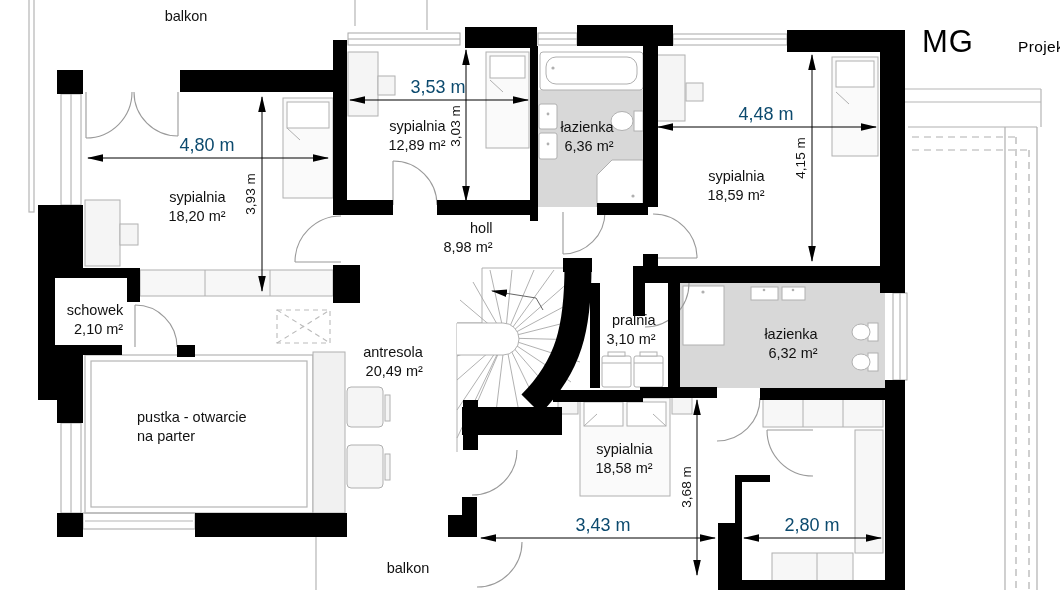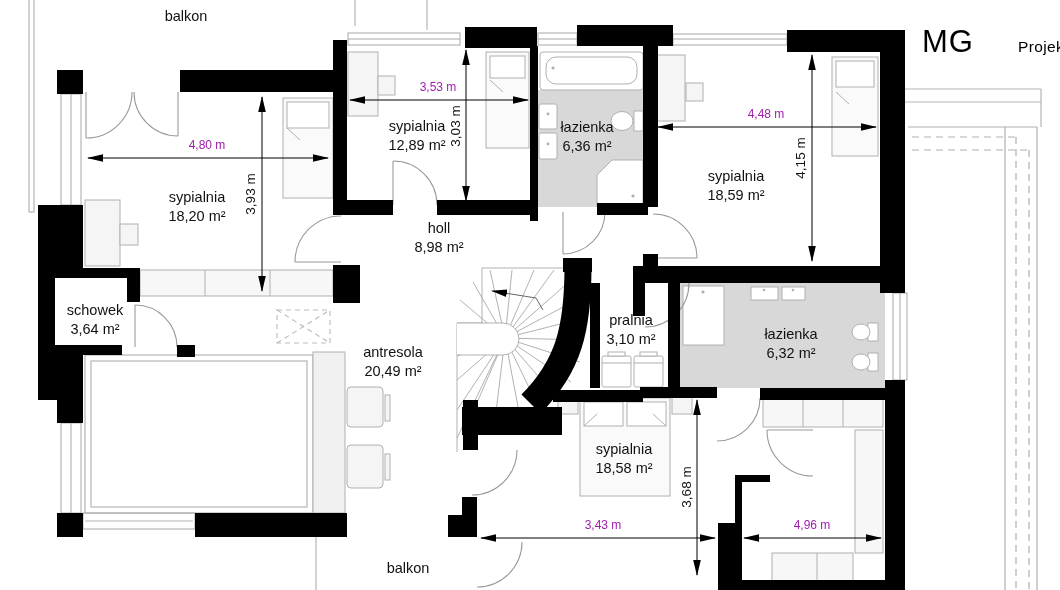--- a/index.html
+++ b/index.html
@@ -1,22 +1,22 @@
 <!DOCTYPE html>
 <html><head>
 <meta charset="utf-8">
 <style>
   html,body{margin:0;padding:0;background:#fff;}
   #plan{position:relative;width:1060px;height:590px;background:#fff;overflow:hidden;
         font-family:"Liberation Sans",sans-serif;color:#111;}
   #drawing{position:absolute;left:0;top:0;}
   .lbl{position:absolute;transform:translate(-50%,-50%);display:flex;flex-direction:column;
-       align-items:center;font-size:14.5px;line-height:1.32;white-space:nowrap;color:#111;}
+       align-items:flex-end;font-size:14.5px;line-height:1.32;white-space:nowrap;color:#111;}
   .lbl-left{position:absolute;font-size:14.5px;line-height:1.28;white-space:nowrap;color:#111;text-align:left;}
-  .dim{position:absolute;font-size:12px;transform:translate(-50%,-50%);white-space:nowrap;color:#a21caf;}
+  .dim{position:absolute;font-size:18px;transform:translate(-50%,-50%);white-space:nowrap;color:#0c4a6e;}
   .dimv{position:absolute;font-size:13.5px;transform:translate(-50%,-50%) rotate(-90deg);white-space:nowrap;color:#111;}
   #logo{position:absolute;left:922px;top:24px;display:flex;align-items:baseline;gap:8px;color:#000;}
   #logo .mg{font-size:31px;font-weight:400;letter-spacing:1px;}
   #logo .pr{font-size:15.5px;font-weight:400;letter-spacing:.4px;margin-left:36px;}
 </style>
 </head>
 <body>
 
 <div id="plan">
 
@@ -376,31 +376,35 @@
   <span>12,89 m²</span>
 </div>
 <div class="lbl" style="left:587px;top:137px">
   <span>łazienka</span>
   <span>6,36 m²</span>
 </div>
 <div class="lbl" style="left:736px;top:186px">
   <span>sypialnia</span>
   <span>18,59 m²</span>
 </div>
-<div class="lbl" style="left:439px;top:238px">
+<div class="lbl" style="left:468px;top:238px">
   <span>holl</span>
   <span>8,98 m²</span>
 </div>
 <div class="lbl" style="left:95px;top:320px">
   <span>schowek</span>
-  <span>3,64 m²</span>
+  <span>2,10 m²</span>
 </div>
 <div class="lbl" style="left:393px;top:362px">
   <span>antresola</span>
   <span>20,49 m²</span>
+</div>
+<div class="lbl-left" style="left:137px;top:408px">
+  <div>pustka  - otwarcie</div>
+  <div>na parter</div>
 </div>
 <div class="lbl" style="left:631px;top:330px">
   <span>pralnia</span>
   <span>3,10 m²</span>
 </div>
 <div class="lbl" style="left:791px;top:344px">
   <span>łazienka</span>
   <span>6,32 m²</span>
 </div>
 <div class="lbl" style="left:624px;top:459px">
@@ -412,20 +416,20 @@
 </div>
 
 <div class="dim" style="left:207px;top:145px">4,80 m</div>
 <div class="dimv" style="left:250px;top:194px">3,93 m</div>
 <div class="dim" style="left:438px;top:87px">3,53 m</div>
 <div class="dimv" style="left:455px;top:126px">3,03 m</div>
 <div class="dim" style="left:766px;top:114px">4,48 m</div>
 <div class="dimv" style="left:800px;top:158px">4,15 m</div>
 <div class="dim" style="left:603px;top:525px">3,43 m</div>
 <div class="dimv" style="left:686px;top:487px">3,68 m</div>
-<div class="dim" style="left:812px;top:525px">4,96 m</div>
+<div class="dim" style="left:812px;top:525px">2,80 m</div>
 
 <div id="logo">
   <span class="mg">MG</span>
   <span class="pr">Projekt</span>
 </div>
 
 </div>
 
 </body></html>

